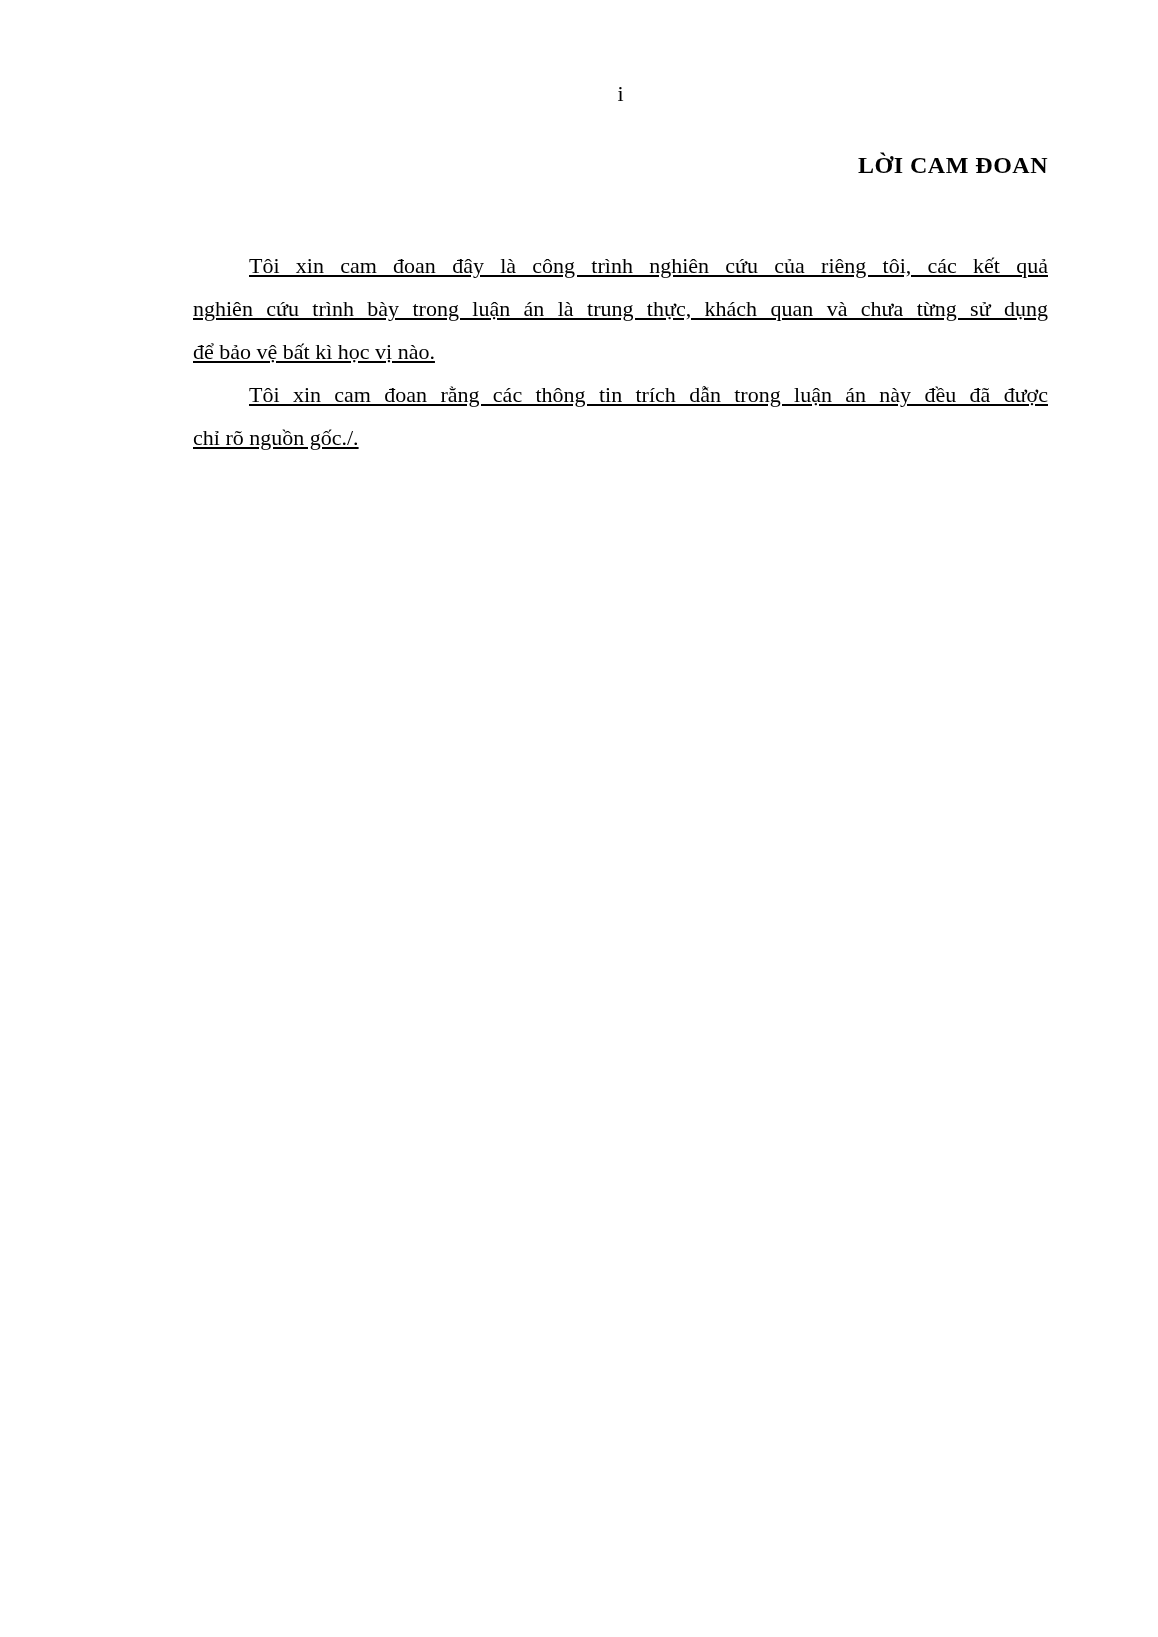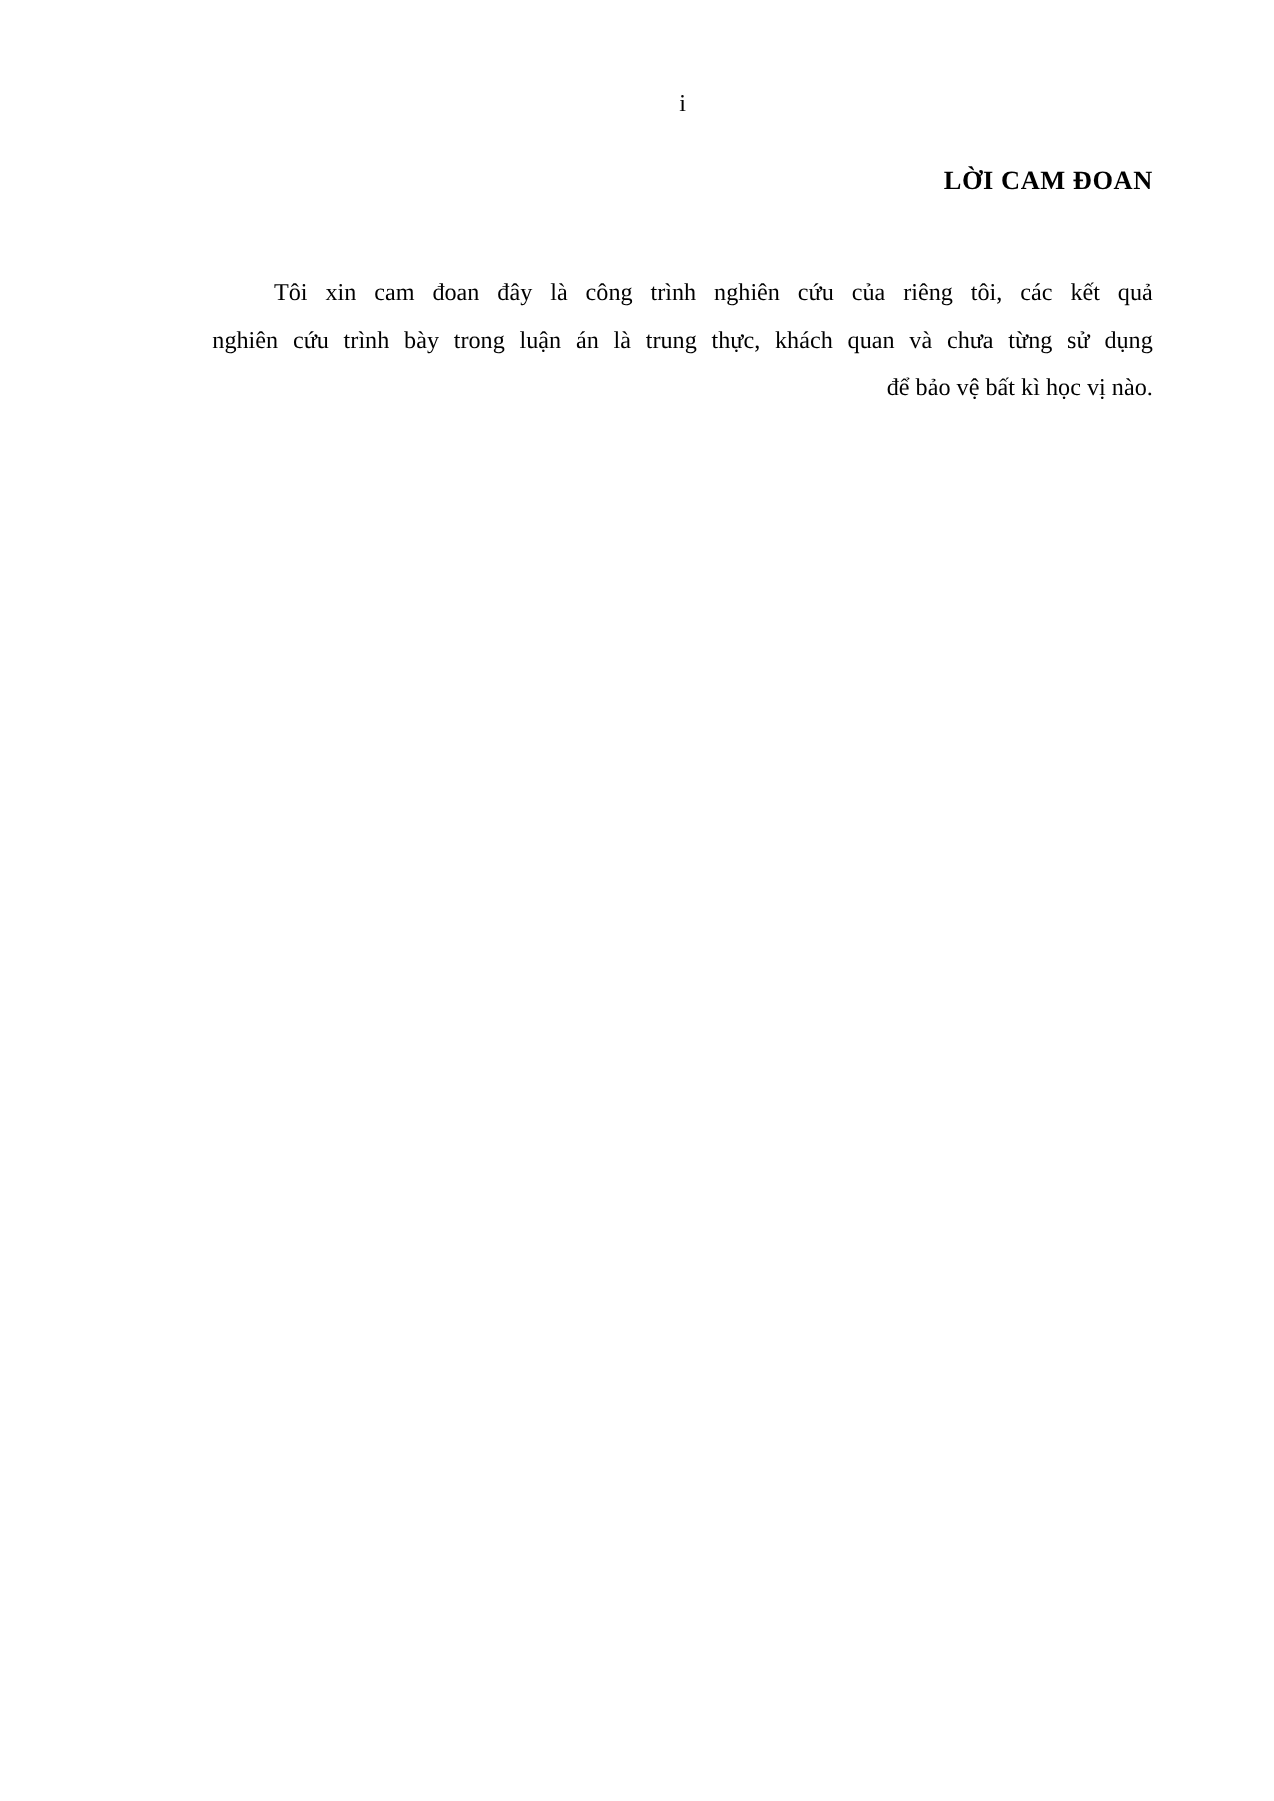--- a/index.html
+++ b/index.html
@@ -35,26 +35,27 @@
     font-size: 24px;
     font-weight: bold;
     line-height: 30px;
     letter-spacing: 0.5px;
   }
   .paragraphs {
     margin-top: 64px;
   }
   .paragraph {
     margin: 0;
+    text-decoration: underline;
   }
   .line {
     font-size: 22px;
     line-height: 43px;
     white-space: normal;
-    text-align: right;
+    text-align: left;
   }
   .line.justify {
     text-align: justify;
     text-align-last: justify;
   }
   .line.indent {
     padding-left: 56px;
   }
 </style>
 </head>
@@ -63,15 +64,19 @@
 <div class="page">
   <div class="content">
     <div class="page-number">i</div>
     <h1 class="doc-title">LỜI CAM ĐOAN</h1>
     <div class="paragraphs">
         <div class="paragraph">
           <div class="line indent justify">Tôi xin cam đoan đây là công trình nghiên cứu của riêng tôi, các kết quả</div>
           <div class="line justify">nghiên cứu trình bày trong luận án là trung thực, khách quan và chưa từng sử dụng</div>
           <div class="line">để bảo vệ bất kì học vị nào.</div>
         </div>
+        <div class="paragraph">
+          <div class="line indent justify">Tôi xin cam đoan rằng các thông tin trích dẫn trong luận án này đều đã được</div>
+          <div class="line">chỉ rõ nguồn gốc./.</div>
+        </div>
       </div>
   </div>
 </div>
 
 </body></html>

